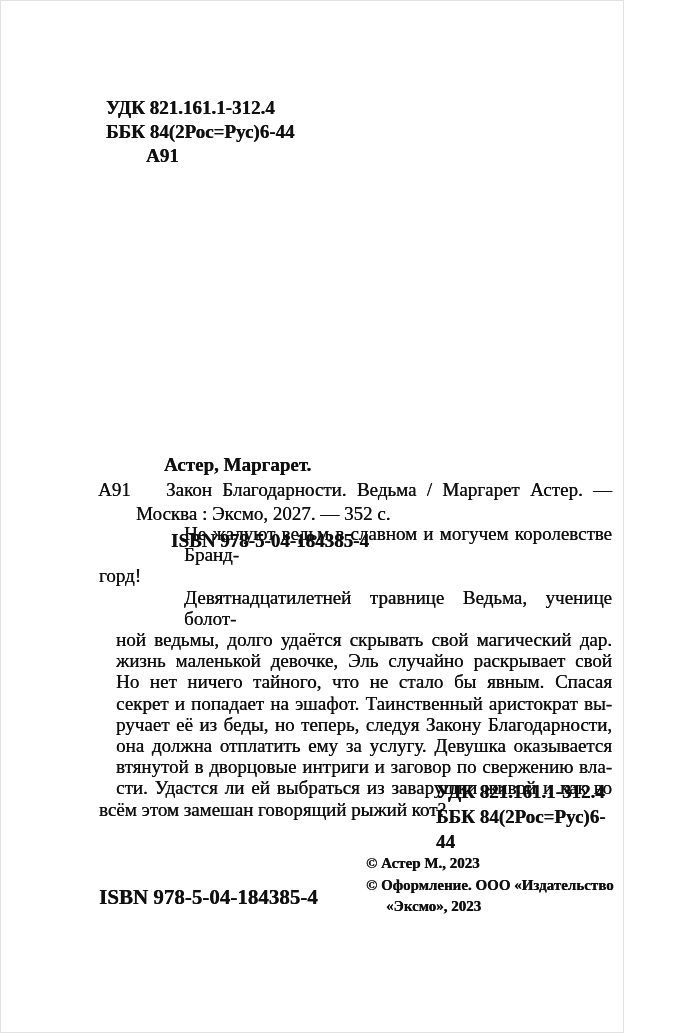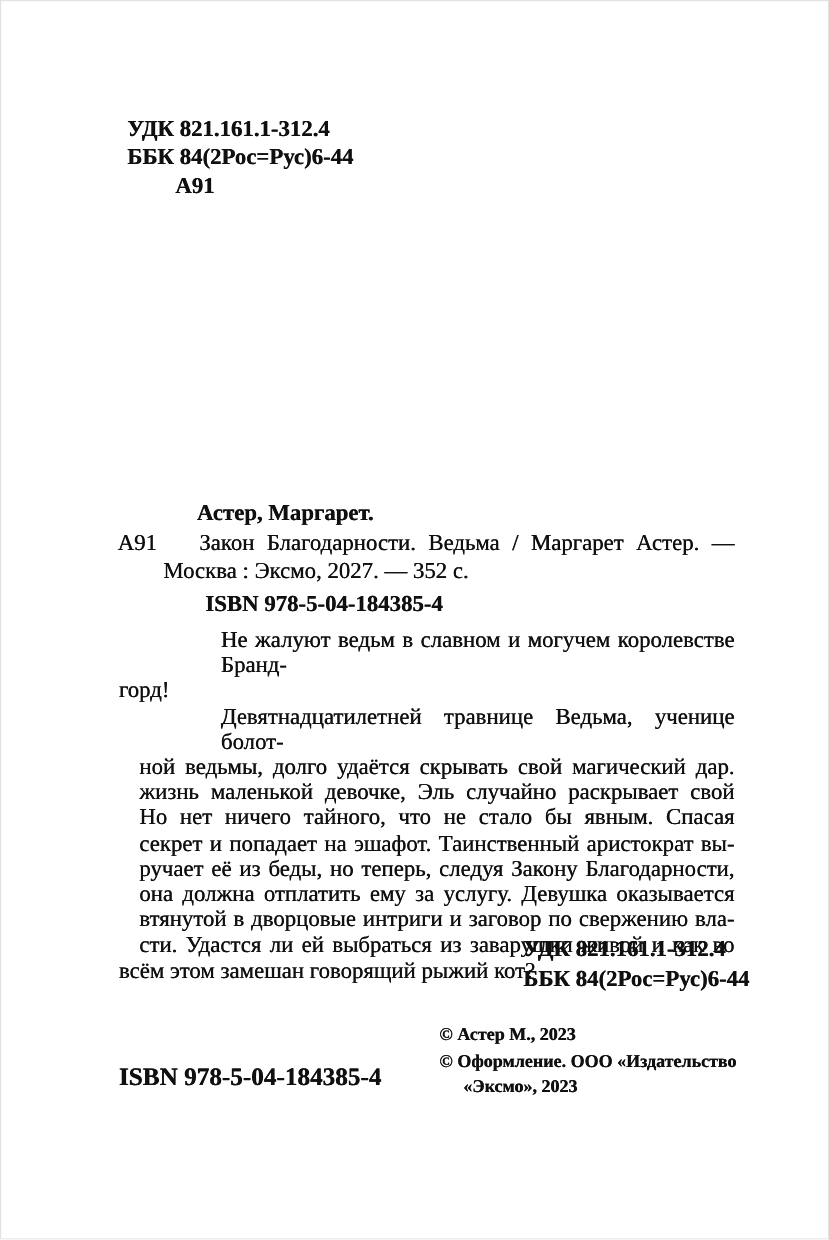--- a/index.html
+++ b/index.html
@@ -1,18 +1,18 @@
 <!DOCTYPE html>
 <html lang="ru"><head>
 <meta charset="utf-8">
 <style>
   html, body { margin: 0; padding: 0; background: #ffffff; }
   .page {
     position: relative;
-    width: 691px;
+    width: 624px;
     height: 1033px;
     background: #ffffff;
     box-sizing: border-box;
     border: 1px solid #e2e2e2;
     font-family: "Liberation Serif", "DejaVu Serif", serif;
     color: #101010;
     overflow: hidden;
     text-shadow: 0.3px 0 0 currentColor; 
   }
 
@@ -25,21 +25,21 @@
   }
   .top-codes .code-line-indent { padding-left: 40px; }
 
   
   .record {
     position: absolute;
     left: 135px; top: 415px;
     width: 476px;
     font-size: 19px; line-height: 24.5px;
   }
-  .rec-author { padding-left: 28px; font-weight: bold; }
+  .rec-author { padding-left: 28px; font-weight: bold; margin-top: 37px; }
   .rec-l1 {
     position: relative;
     padding-left: 30px;
     text-align: justify;
     text-align-last: justify;
   }
   .rec-code { position: absolute; left: -38px; top: 0; }
   .rec-isbn { padding-left: 35px; font-weight: bold; margin-top: 2px; }
 
   

